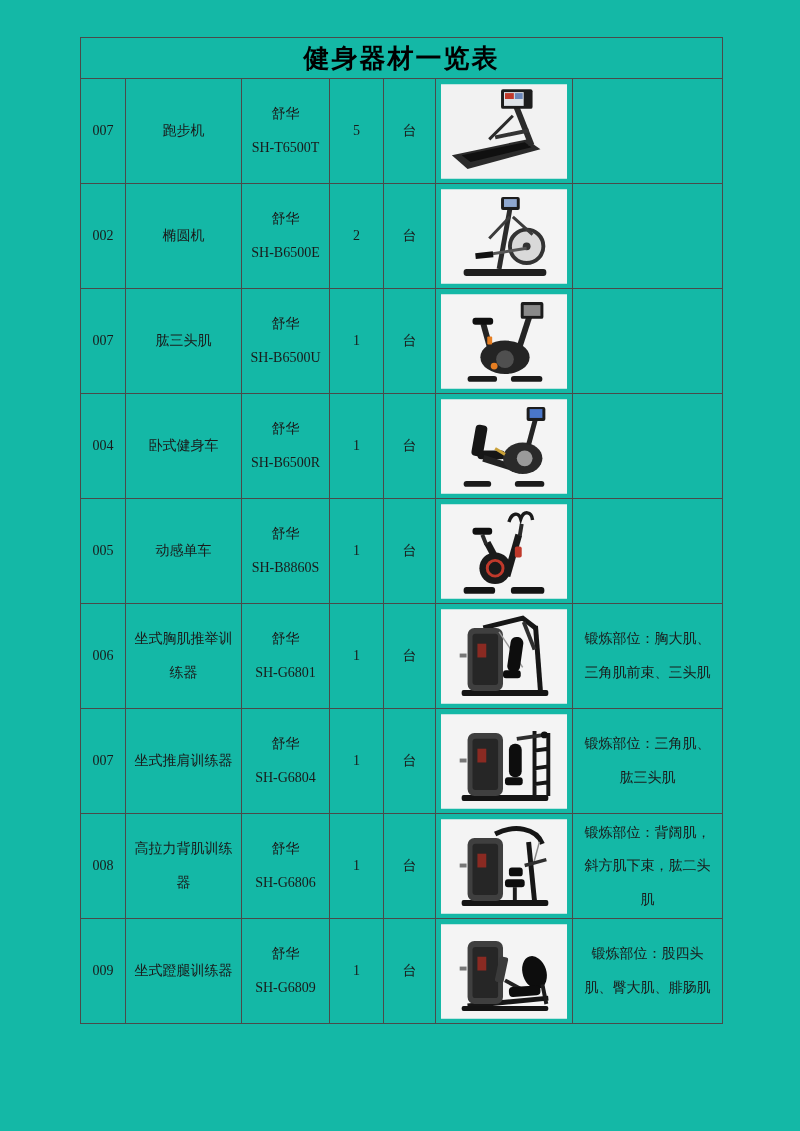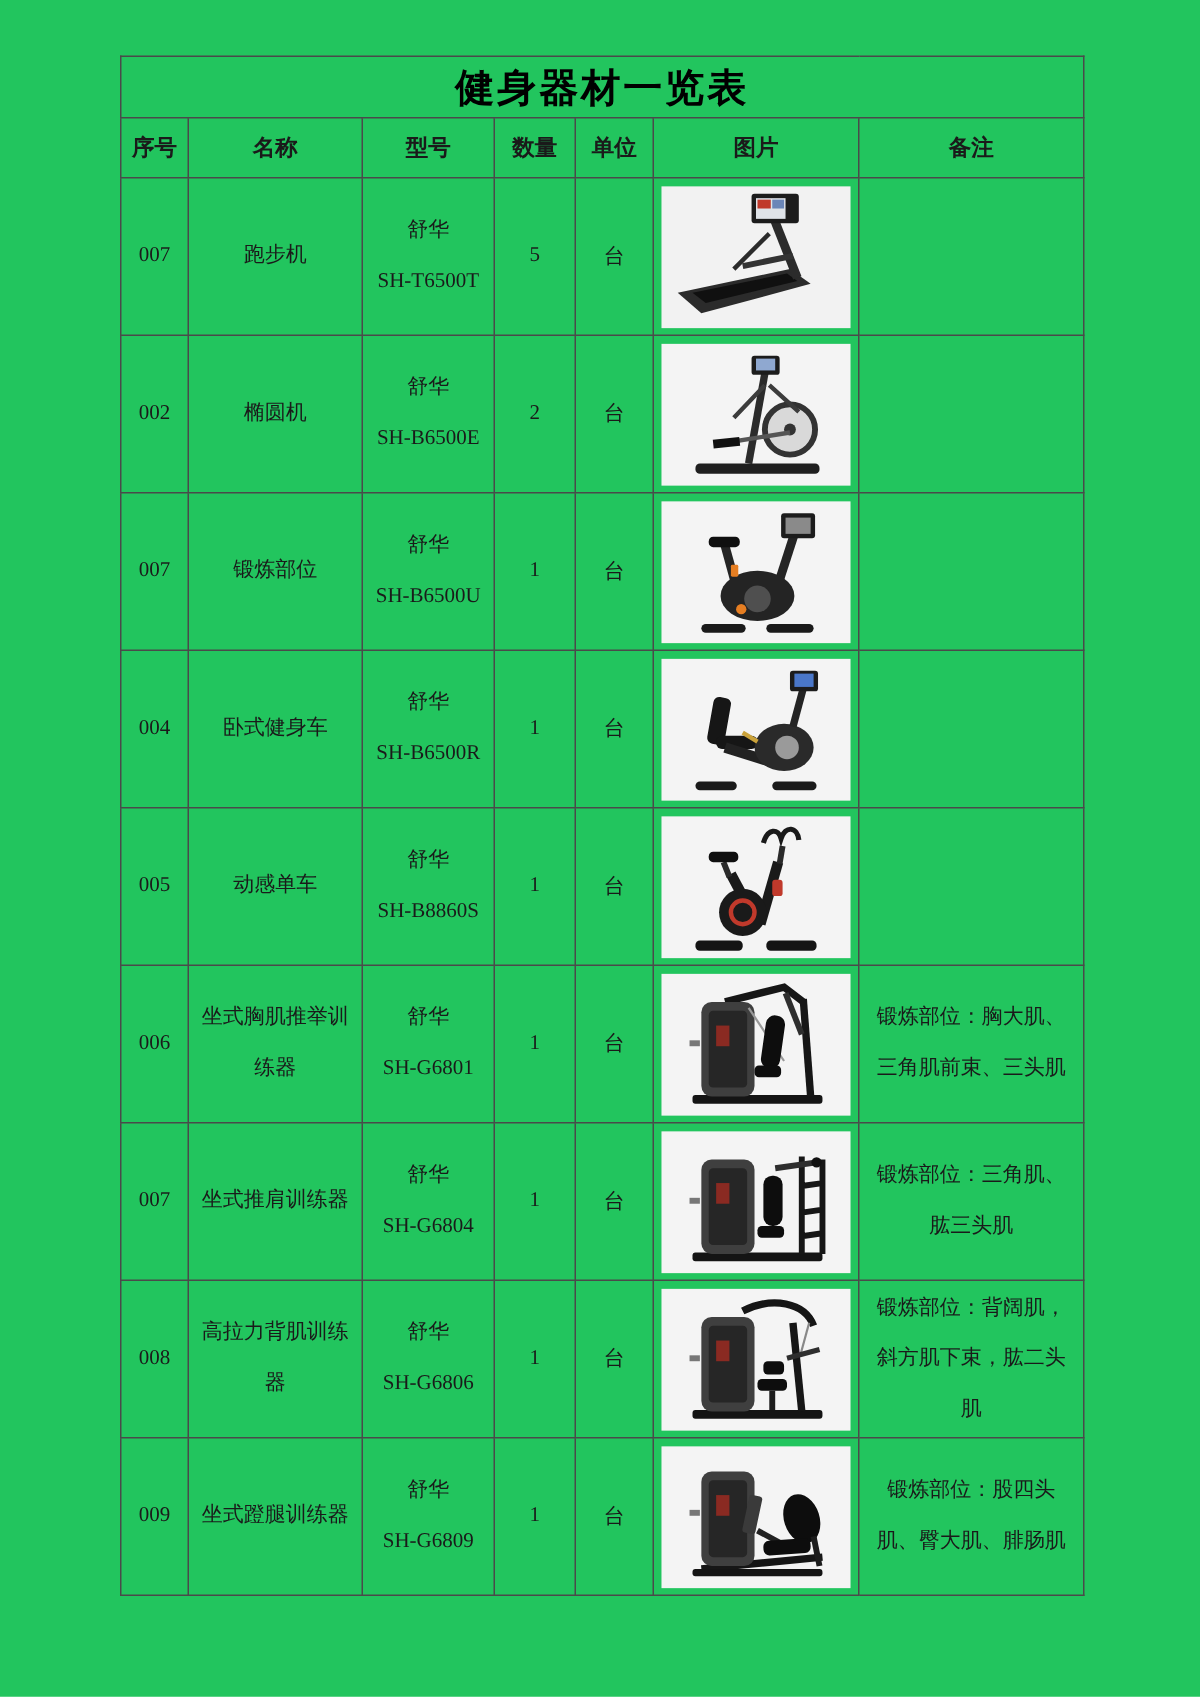--- a/index.html
+++ b/index.html
@@ -4,21 +4,21 @@
 <style>
   * { box-sizing: border-box; }
   html, body { margin: 0; padding: 0; }
   body {
     width: 800px; height: 1131px;
     background: #ffffff;
     font-family: "Liberation Serif", "DejaVu Serif", serif;
     color: #1a1a1a;
     position: relative;
   }
-  .page { position: absolute; inset: 0; background: #22c55e; text-decoration: underline; }
+  .page { position: absolute; inset: 0; background: #14b8a6; text-decoration: underline; }
   table.equip {
     position: absolute; left: 80px; top: 37px;
     width: 642px;
     border-collapse: collapse; table-layout: fixed;
   }
   td {
     border: 1px solid #4a4a4a;
     text-align: center; vertical-align: middle;
     padding: 0;
     font-size: 14px;
@@ -49,29 +49,20 @@
         <col style="width:52px">
         <col style="width:137px">
         <col style="width:150px">
   </colgroup>
 
   <tbody>
         <tr>
     <td colspan="7" class="title-cell">健身器材一览表</td>
   </tr>
 
-  <tr>
-    <td class="head-cell">序号</td>
-    <td class="head-cell">名称</td>
-    <td class="head-cell">型号</td>
-    <td class="head-cell">数量</td>
-    <td class="head-cell">单位</td>
-    <td class="head-cell">图片</td>
-    <td class="head-cell">备注</td>
-  </tr>
 
   <tr class="data-row">
     <td>007</td>
     <td class="c-name">跑步机</td>
     <td class="c-model">
       <span class="line">舒华</span>
       <span class="line">SH-T6500T</span>
     </td>
     <td>5</td>
     <td>台</td>
@@ -113,21 +104,21 @@
         <path d="M71,29 L50,51 M74,29 L94,47" stroke="#3c3c3c" stroke-width="3" fill="none"></path>
         <path d="M38,69 L88,61" stroke="#555555" stroke-width="3" fill="none"></path>
         <rect x="36" y="65" width="18" height="6" fill="#111111" transform="rotate(-6 45 68)"></rect>
       </svg>
     </td>
     <td class="c-remark"></td>
   </tr>
 
   <tr class="data-row">
     <td>007</td>
-    <td class="c-name">锻炼部位</td>
+    <td class="c-name">肱三头肌</td>
     <td class="c-model">
       <span class="line">舒华</span>
       <span class="line">SH-B6500U</span>
     </td>
     <td>1</td>
     <td>台</td>
     <td class="c-pic">
       <svg width="128" height="97" viewBox="0 0 130 98">
         <rect x="1" y="1" width="128" height="96" fill="#f4f4f4"></rect>
         <rect x="28" y="84" width="30" height="6" rx="3" fill="#1a1a1a"></rect>

